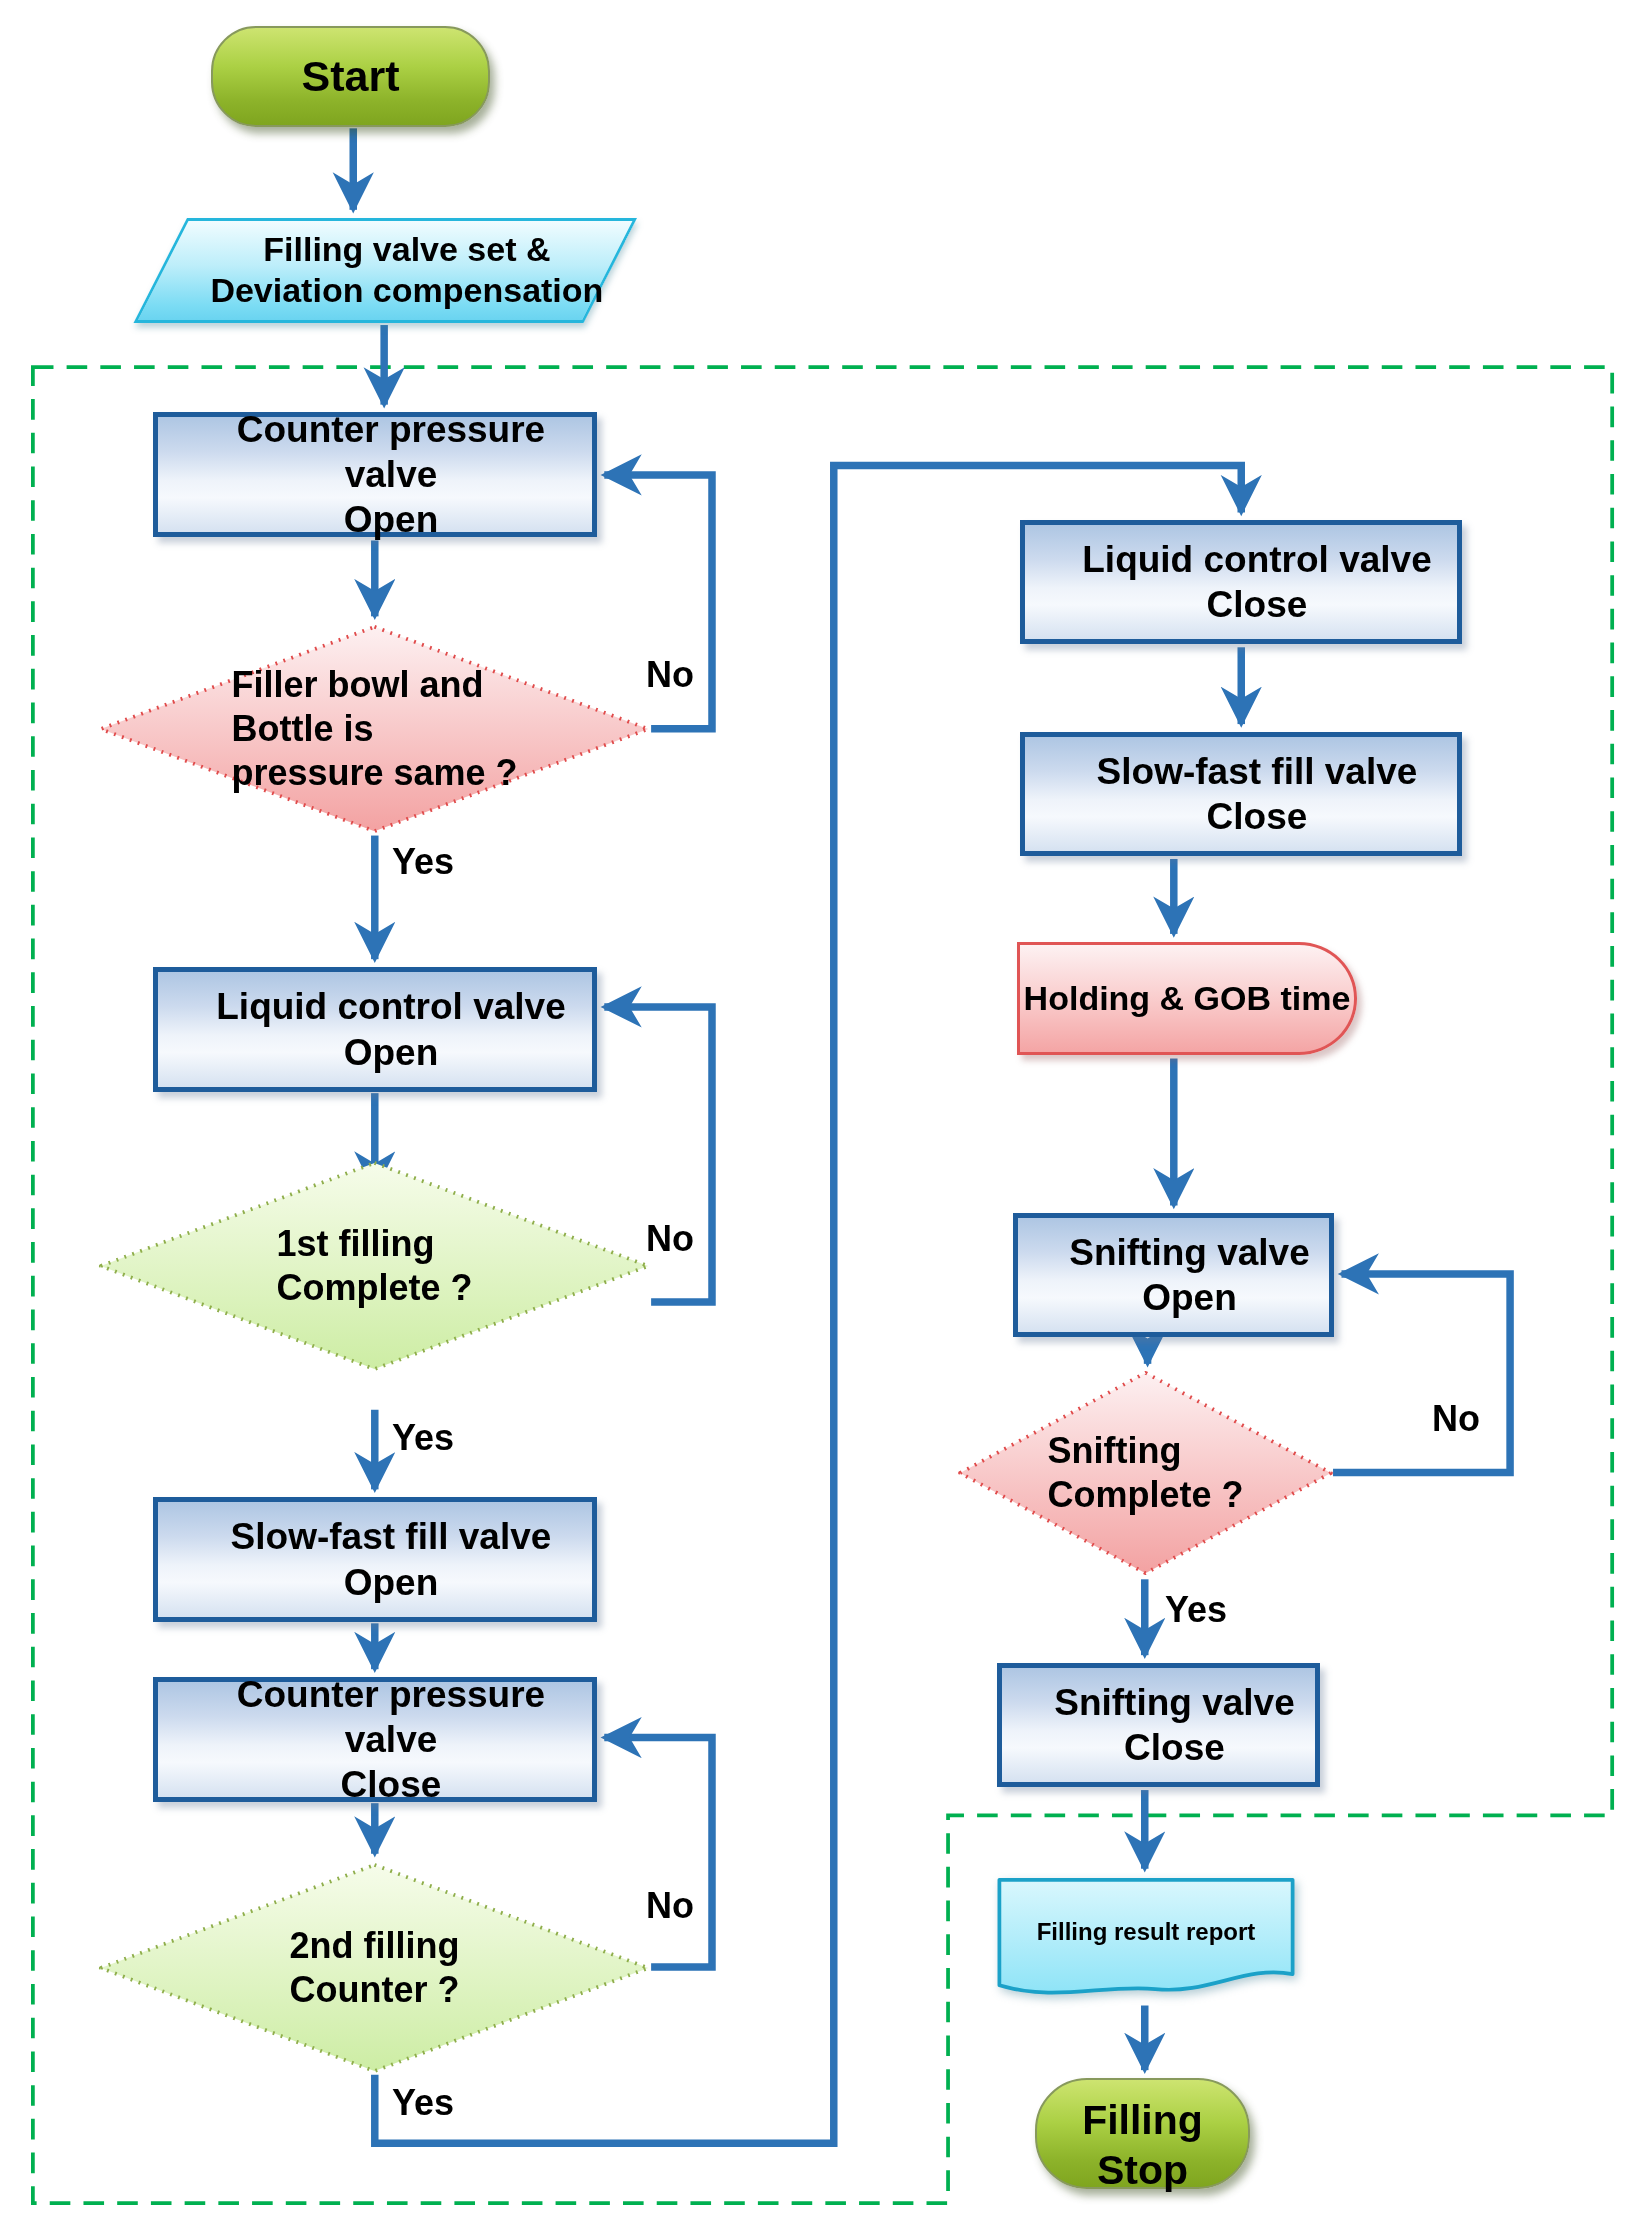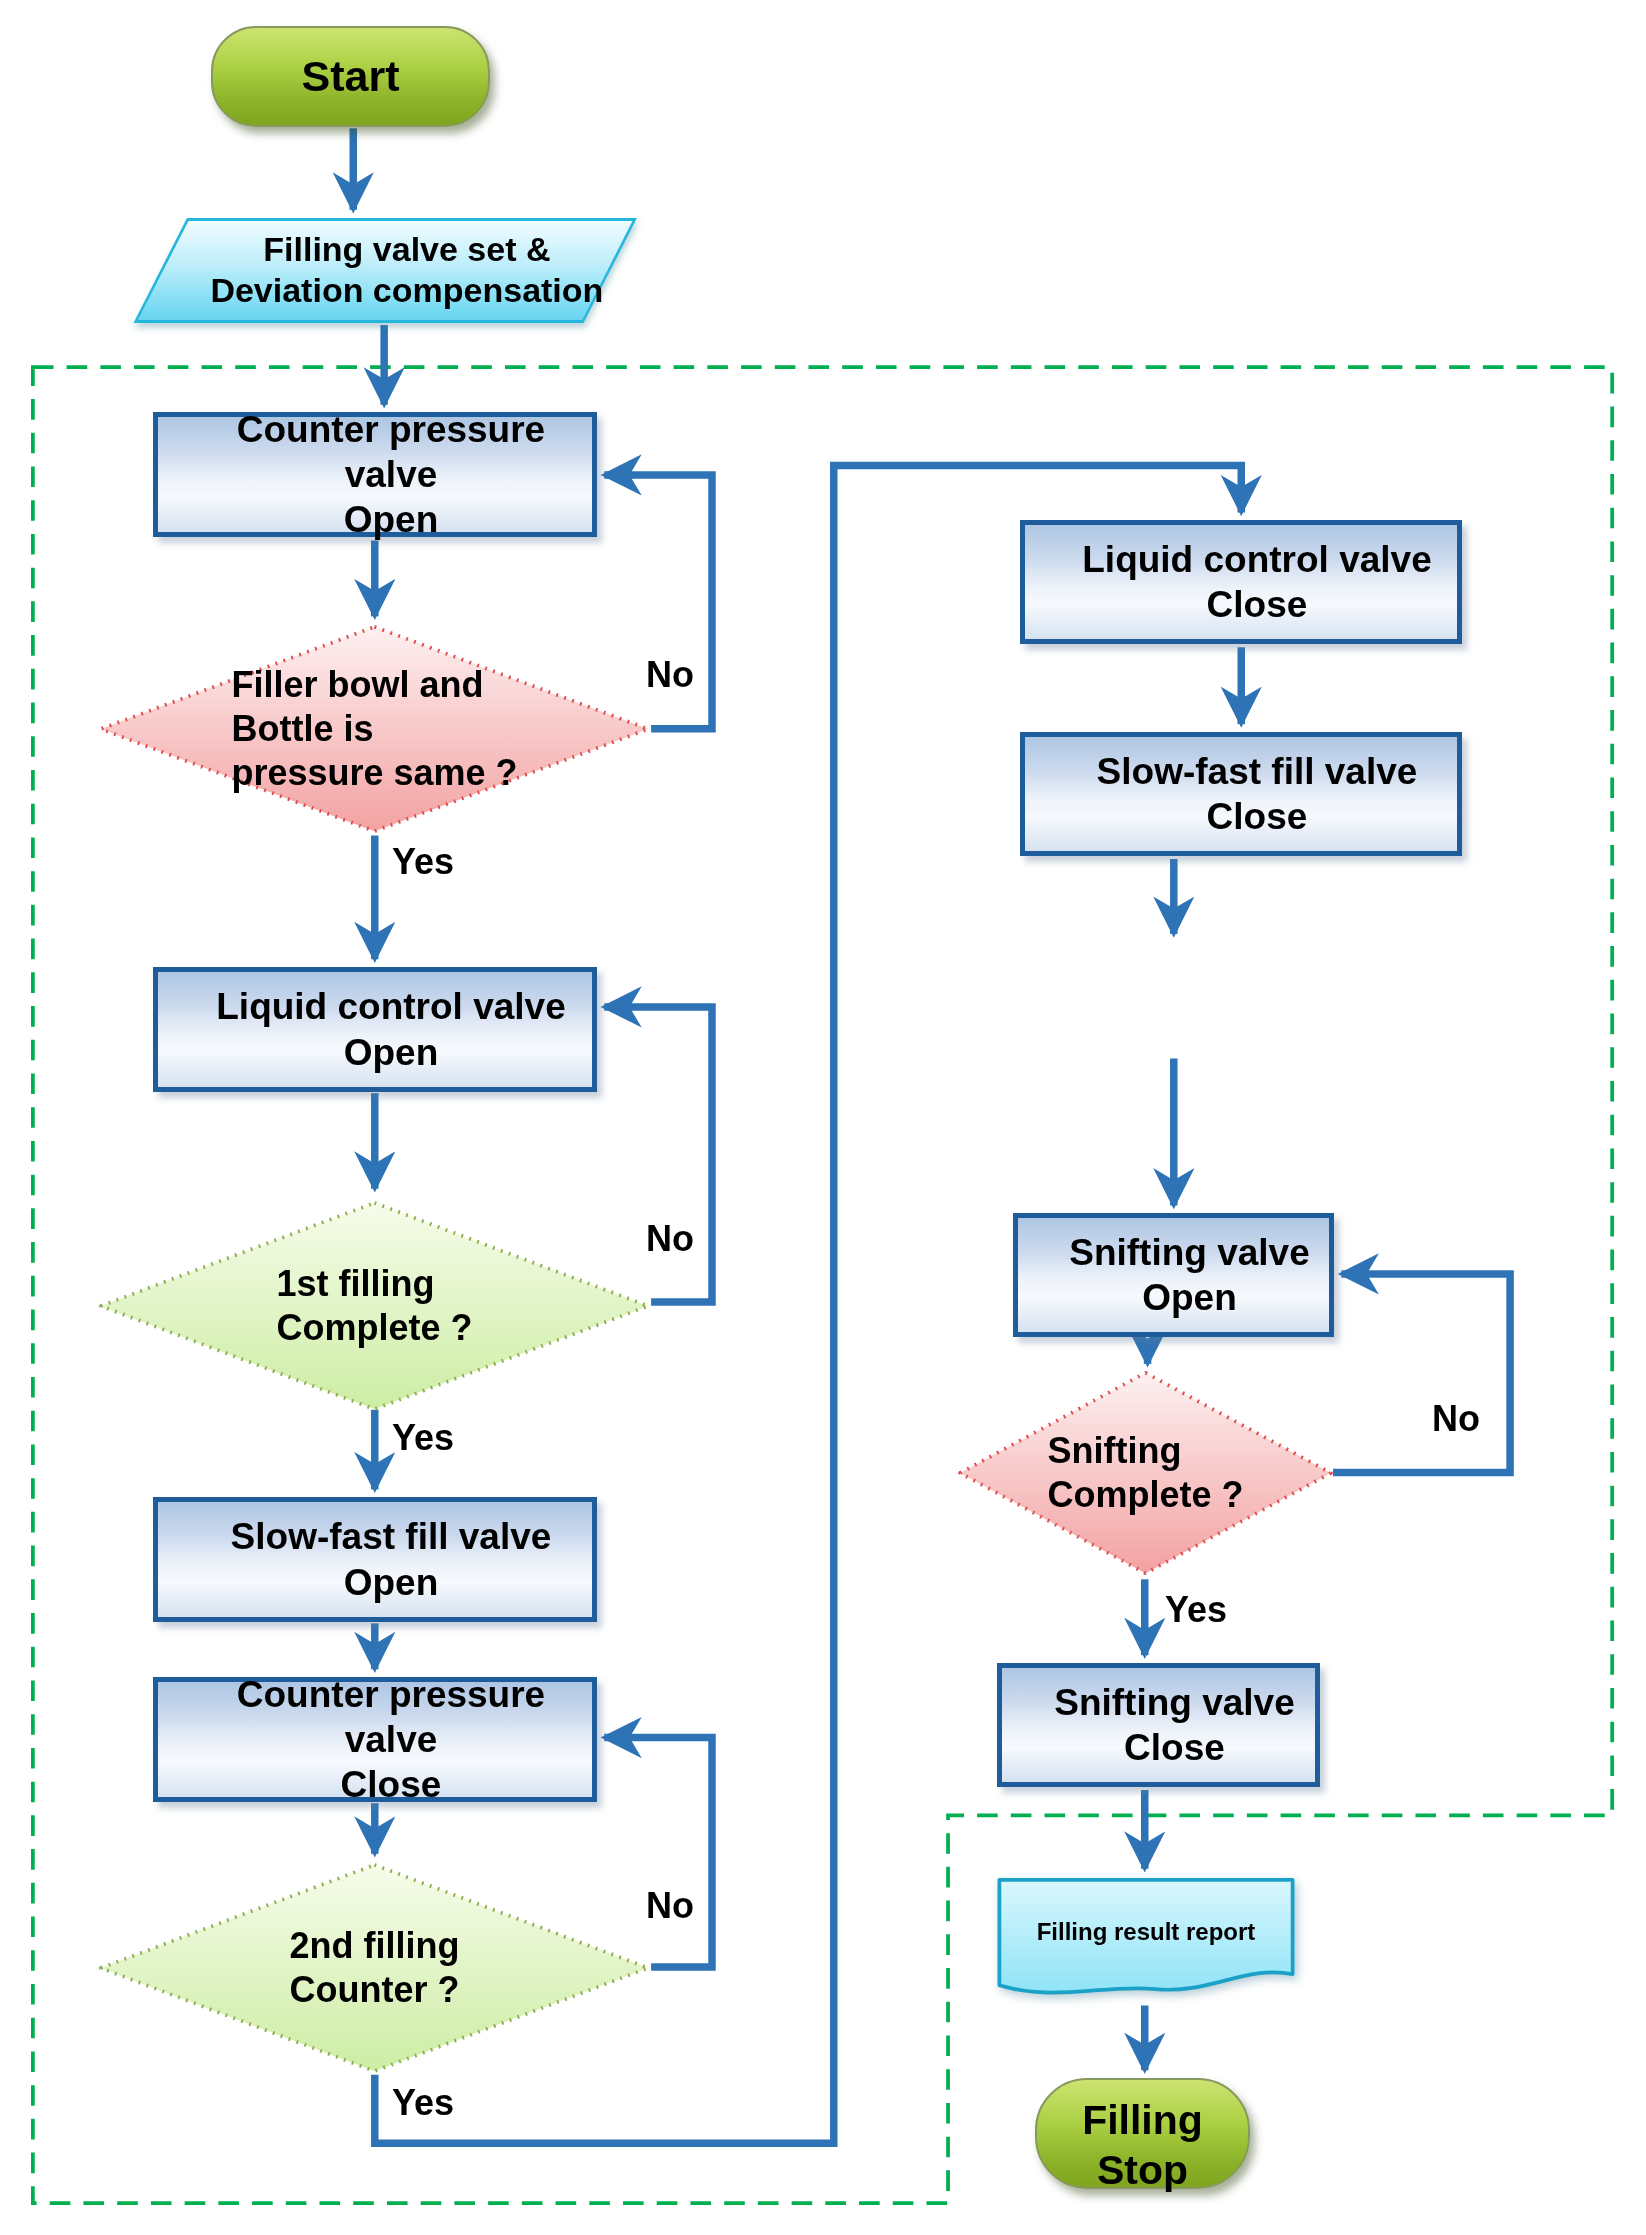--- a/index.html
+++ b/index.html
@@ -124,20 +124,23 @@
   </div>
 
   <div class="node proc" style="left:1020px;top:520px;width:442px;height:124px;">
     <span class="lbl">Liquid control valve
 Close</span>
   </div>
   <div class="node proc" style="left:1020px;top:732px;width:442px;height:124px;">
     <span class="lbl">Slow-fast fill valve
 Close</span>
   </div>
+  <div class="node delay" style="left:1017px;top:942px;width:340px;height:113px;">
+    <span class="lbl">Holding &amp; GOB time</span>
+  </div>
   <div class="node proc" style="left:1013px;top:1213px;width:321px;height:124px;">
     <span class="lbl">Snifting valve
 Open</span>
   </div>
   <div class="node proc" style="left:997px;top:1663px;width:323px;height:124px;">
     <span class="lbl">Snifting valve
 Close</span>
   </div>
 
   <div class="dwrap" style="left:98px;top:624px;width:553px;height:210px;">
@@ -148,21 +151,21 @@
             <stop offset="1" stop-color="#f3a2a2"></stop>
       </linearGradient>
         </defs>
       <polygon points="295,3 587,112 295,221 3,112" fill="url(#gd1)" stroke="#e04b4b" stroke-width="4" stroke-dasharray="2 7" stroke-linejoin="round"></polygon>
     </svg>
     <div class="lbl">Filler bowl and
 Bottle is
 pressure same ?</div>
   </div>
 
-  <div class="dwrap" style="left:98px;top:1200px;width:553px;height:212px;">
+  <div class="dwrap" style="left:98px;top:1160px;width:553px;height:212px;">
     <svg width="553" height="212" viewBox="0 0 590 226">
       <defs>
           <linearGradient id="gd2" x1="0" y1="0" x2="0" y2="1">
         <stop offset="0" stop-color="#f6fcea"></stop>
             <stop offset="1" stop-color="#cdeda4"></stop>
       </linearGradient>
         </defs>
       <polygon points="295,3 587,113 295,223 3,113" fill="url(#gd2)" stroke="#8fae4b" stroke-width="4" stroke-dasharray="2 7" stroke-linejoin="round"></polygon>
     </svg>
     <div class="lbl">1st filling

